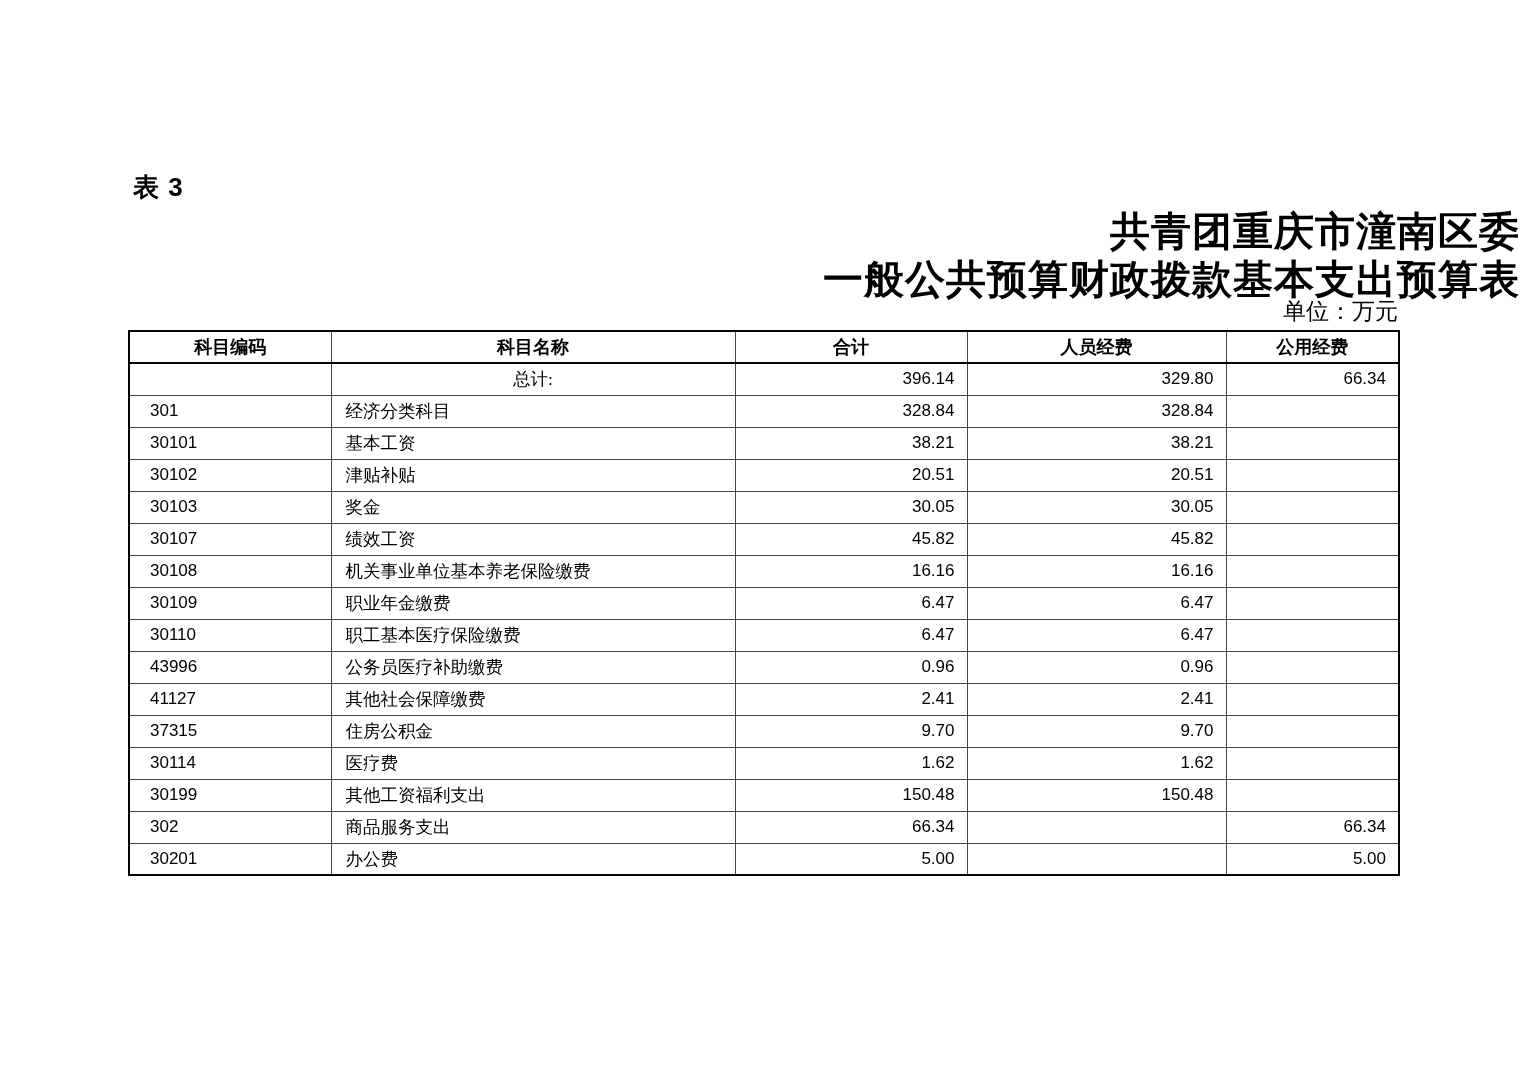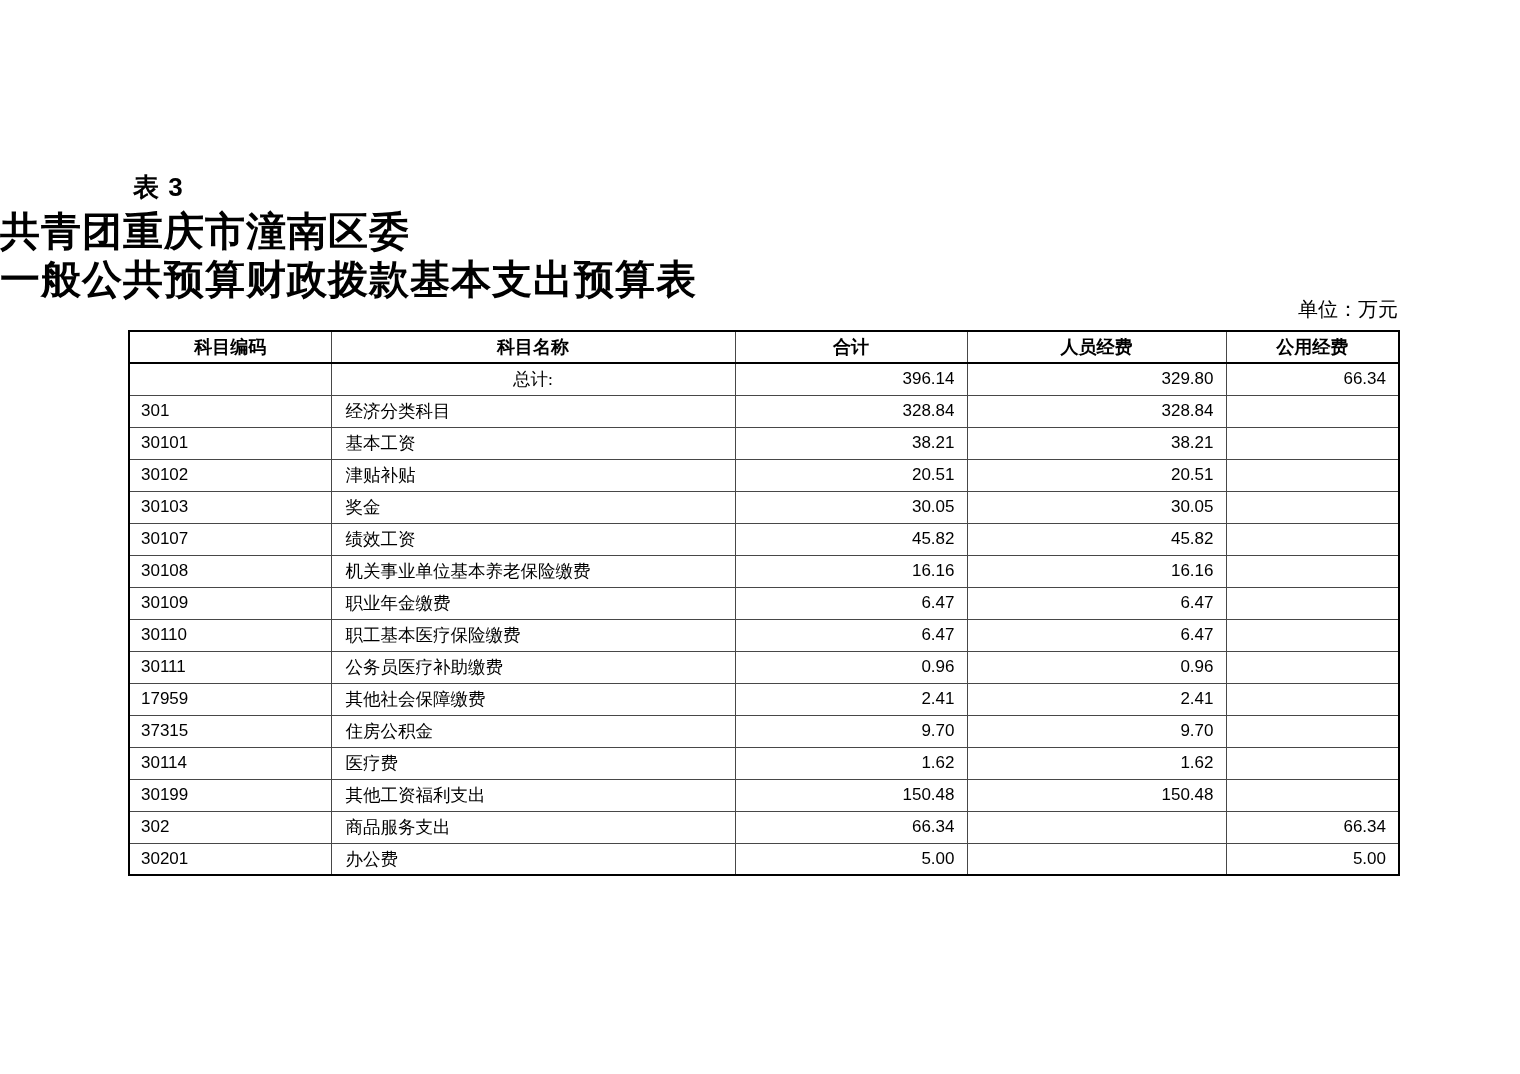--- a/index.html
+++ b/index.html
@@ -26,32 +26,32 @@
     font-size: 26px;
     font-weight: 600;
     letter-spacing: 1px;
     font-family: "Liberation Sans", sans-serif;
   }
   .doc-title {
     position: absolute;
     left: 0;
     right: 0;
     top: 207px;
-    text-align: left;
+    text-align: right;
     font-weight: 700;
     font-size: 40px;
     line-height: 48px;
     font-family: "Liberation Sans", sans-serif;
     letter-spacing: 1px;
   }
   .unit-note {
     position: absolute;
     right: 122px;
     top: 296px;
-    font-size: 20px;
+    font-size: 23px;
     font-family: "Liberation Serif", serif;
   }
   table.budget-table {
     position: absolute;
     left: 128px;
     top: 330px;
     width: 1270px;
     border-collapse: collapse;
     table-layout: fixed;
     border: 2px solid #000;
@@ -68,21 +68,21 @@
   .budget-table thead th {
     font-family: "Liberation Sans", sans-serif;
     font-weight: 700;
     font-size: 18px;
     text-align: center;
     border-bottom: 2px solid #000;
   }
   td.c-code {
     font-family: "Liberation Sans", sans-serif;
     text-align: left;
-    padding-left: 11px;
+    padding-left: 20px;
   }
   td.c-name {
     font-family: "Liberation Serif", serif;
     font-size: 17.5px;
     text-align: left;
     padding-left: 14px;
     margin-top: 36px;
   }
   td.c-num {
     font-family: "Liberation Sans", sans-serif;
@@ -183,28 +183,28 @@
           <td class="c-num"></td>
         </tr>
         <tr>
           <td class="c-code">30110</td>
           <td class="c-name">职工基本医疗保险缴费</td>
           <td class="c-num">6.47</td>
           <td class="c-num">6.47</td>
           <td class="c-num"></td>
         </tr>
         <tr>
-          <td class="c-code">30111</td>
+          <td class="c-code">43996</td>
           <td class="c-name">公务员医疗补助缴费</td>
           <td class="c-num">0.96</td>
           <td class="c-num">0.96</td>
           <td class="c-num"></td>
         </tr>
         <tr>
-          <td class="c-code">17959</td>
+          <td class="c-code">41127</td>
           <td class="c-name">其他社会保障缴费</td>
           <td class="c-num">2.41</td>
           <td class="c-num">2.41</td>
           <td class="c-num"></td>
         </tr>
         <tr>
           <td class="c-code">37315</td>
           <td class="c-name">住房公积金</td>
           <td class="c-num">9.70</td>
           <td class="c-num">9.70</td>

